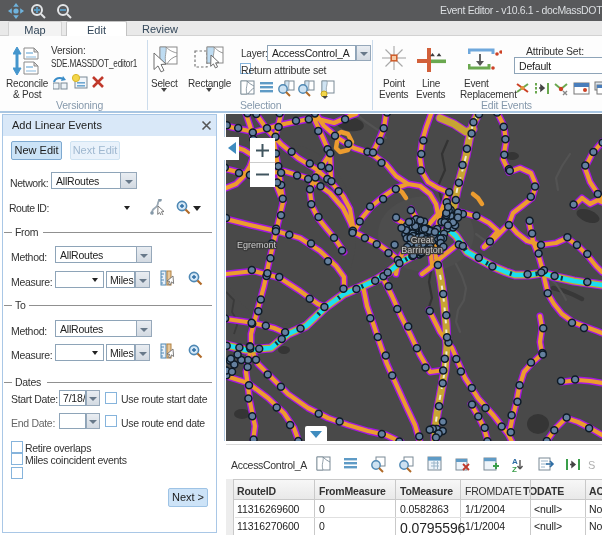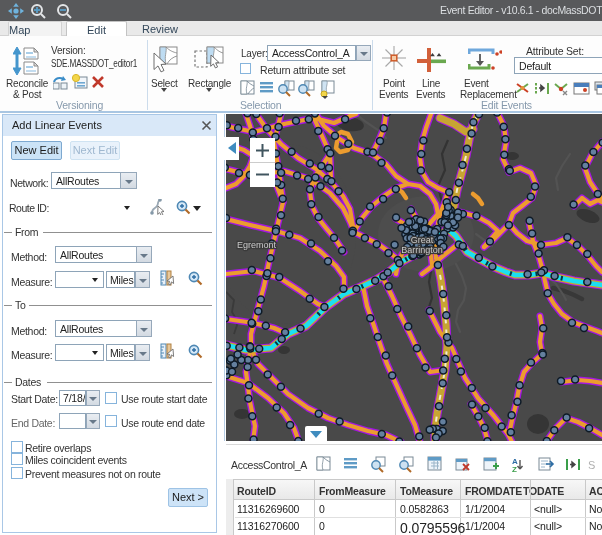--- a/index.html
+++ b/index.html
@@ -36,21 +36,21 @@
       </g>
  <g stroke="#5a9ec7" stroke-width="1.8">
         <line x1="28" y1="8" x2="34" y2="8"></line>
   <line x1="31" y1="5" x2="31" y2="11"></line>
         <line x1="54" y1="8" x2="60" y2="8"></line>
       </g>
 </svg>
 <div class="abs" style="left:440px;top:4px;width:170px;font-size:10.5px;letter-spacing:-0.35px;color:#dcdfe2;white-space:nowrap">Event Editor - v10.6.1 - docMassDOTM</div>
 
 <div class="abs" style="left:0px;top:21px;width:602px;height:15px;background:#e9e9e9;border-bottom:1px solid #d2d2d2"></div>
-<div class="abs" style="left:8px;top:21px;width:54px;height:15px;background:#f3f3f3;border:1px solid #d2d2d2;border-bottom:none;border-radius:2px 2px 0 0;font-size:11px;color:#33475a;text-align:left;line-height:16px">Map</div>
+<div class="abs" style="left:8px;top:21px;width:54px;height:15px;background:#f3f3f3;border:1px solid #d2d2d2;border-bottom:none;border-radius:2px 2px 0 0;font-size:11px;color:#33475a;text-align:center;line-height:16px">Map</div>
 <div class="abs" style="left:66px;top:21px;width:61px;height:16px;background:#fff;border:1px solid #c3c3c3;border-bottom:none;border-radius:2px 2px 0 0;font-size:11px;color:#33475a;text-align:center;line-height:16px">Edit</div>
 <div class="abs" style="left:127px;top:21px;width:66px;height:15px;font-size:11px;color:#33475a;text-align:center;line-height:16px">Review</div>
 
 <div class="abs" style="left:0px;top:36px;width:602px;height:75px;background:#fdfdfd"></div>
 <div class="abs" style="left:0px;top:111px;width:602px;height:2px;background:#a9c6e2"></div>
 <div class="vline" style="left:147px;top:40px;height:70px;background:#ccdcec"></div>
 <div class="vline" style="left:372px;top:40px;height:70px;background:#ccdcec"></div>
 <div class="glbl" style="left:56px;top:99px">Versioning</div>
 <div class="glbl" style="left:240px;top:99px">Selection</div>
 <div class="glbl" style="left:481px;top:99px">Edit Events</div>
@@ -106,21 +106,21 @@
  <path d="M13 1l7 0c1 5-2 8 0 16l-7 0z" fill="#bedcf2" stroke="#8a8a8a" stroke-width=".8"></path>
  <path d="M20 1c4 4 6 5 9 6" stroke="#8a8a8a" fill="none" stroke-width=".9"></path>
  <path d="M17 9l8 7.5-3.4.4 2 4-2.2 1-2-4-2.7 2.4z" fill="#fff" stroke="#6e6e6e"></path>
 </svg>
 <div class="cap" style="left:188px;top:78px">Rectangle</div>
 <div class="abs" style="left:206px;top:88px;border:3.5px solid transparent;border-top:4px solid #444"></div>
 <div class="cap" style="left:241px;top:48px">Layer:</div>
 <div class="inp" style="left:267px;top:45px;width:89px;height:16px;line-height:15px;padding-left:4px">AccessControl_A</div>
 <div class="dbtn" style="left:356px;top:45px;width:15px;height:16px"></div>
 <div class="cb" style="left:240px;top:63px;width:11px;height:11px"></div>
-<div class="cap" style="left:260px;top:64px;font-size:10.5px">Return attribute set</div>
+<div class="cap" style="left:241px;top:64px;font-size:10.5px">Return attribute set</div>
 
 <svg class="abs" style="left:240px;top:80" width="100" height="18" viewBox="0 0 100 18">
  <g>
   <rect x="1" y="1" width="13" height="13" fill="#fff" stroke="#7a8a96"></rect>
   <path d="M1 1l6 0c1 4-2 7 0 13l-6 0z" fill="#fff" stroke="#7a8a96" stroke-width=".8"></path>
   <path d="M7 1c3 3 5 4 7 5M8 14c2-3 4-5 6-6" stroke="#7a8a96" fill="none" stroke-width=".9"></path>
  </g>
  <g fill="#5f9bc6">
         <rect x="20" y="2" width="13" height="2.4"></rect>
         <rect x="20" y="6" width="13" height="2.4"></rect>
@@ -297,21 +297,20 @@
 <div class="inp" style="left:59px;top:413px;width:27px;height:16px"></div>
 <div class="dbtn" style="left:86px;top:413px;width:14px;height:16px"></div>
 <div class="cb" style="left:105px;top:415px"></div>
 <div class="lbl" style="left:121px;top:417px">Use route end date</div>
 
 <div class="cb" style="left:11px;top:441px"></div>
 <div class="lbl" style="left:25px;top:442px">Retire overlaps</div>
 <div class="cb" style="left:11px;top:453px"></div>
 <div class="lbl" style="left:25px;top:454px">Miles coincident events</div>
 <div class="cb" style="left:11px;top:467px"></div>
-<div class="lbl" style="left:25px;top:468px">Prevent measures not on route</div>
 
 <div class="abs" style="left:168px;top:488px;width:40px;height:19px;background:#cde3f7;border:1px solid #9ec3e5;border-radius:2px;font-size:11px;color:#1a1a1a;text-align:center;line-height:17px">Next &gt;</div>
 
 <div class="abs" style="left:226px;top:114px;width:424px;height:327px;overflow:hidden">
 <svg width="376" height="328" viewBox="0 0 376 328" xmlns="http://www.w3.org/2000/svg" style="display:block">
         <rect width="376" height="328" fill="#494949"></rect>
         <ellipse cx="200" cy="120" rx="48" ry="38" fill="#4d4d4d"></ellipse>
         <ellipse cx="60" cy="120" rx="70" ry="90" fill="#494949"></ellipse>
         <ellipse cx="124" cy="10" rx="14" ry="7" fill="#353535" transform="rotate(10 124 10)"></ellipse>
         <ellipse cx="286" cy="42" rx="7" ry="4" fill="#353535" transform="rotate(0 286 42)"></ellipse>
@@ -832,21 +831,21 @@
   <path d="M4 8.5h5M9 8.5l-3-2.5v5z" stroke="#444" fill="#444" stroke-width="1.4"></path>
  </g>
  <text x="272" y="13" font-family="Liberation Sans" font-size="11" fill="#b0b0b0">S</text>
 </svg>
 
 <div class="abs" style="left:226px;top:479px;width:376px;height:21px;background:linear-gradient(#f7f7f7,#e9e9e9);border-top:1px solid #c9c9c9;border-bottom:1px solid #c9c9c9"></div>
 <div class="abs" style="left:226px;top:479px;width:8px;height:56px;background:#ededed;border-right:1px solid #c9c9c9"></div>
 <div class="abs" style="left:237px;top:485px;font-size:10.5px;letter-spacing:-0.2px;font-weight:bold;color:#333">RouteID</div>
 <div class="abs" style="left:319px;top:485px;font-size:10.5px;letter-spacing:-0.2px;font-weight:bold;color:#333">FromMeasure</div>
 <div class="abs" style="left:400px;top:485px;font-size:10.5px;letter-spacing:-0.2px;font-weight:bold;color:#333">ToMeasure</div>
-<div class="abs" style="left:465px;top:485px;font-size:10.5px;letter-spacing:-0.2px;font-weight:bold;color:#333">FROMDATE</div>
+<div class="abs" style="left:465px;top:485px;font-size:10.5px;letter-spacing:-0.2px;font-weight:normal;color:#333">FROMDATE</div>
 <div class="abs" style="left:523px;top:485px;font-size:10.5px;letter-spacing:-0.2px;font-weight:bold;color:#333">TODATE</div>
 <div class="abs" style="left:589px;top:485px;font-size:10.5px;letter-spacing:-0.2px;font-weight:bold;color:#333">ACCESS</div>
 <div class="vline" style="left:314px;top:479px;height:56px;background:#c9c9c9"></div>
 <div class="vline" style="left:395px;top:479px;height:56px;background:#c9c9c9"></div>
 <div class="vline" style="left:460px;top:479px;height:56px;background:#c9c9c9"></div>
 <div class="vline" style="left:530px;top:479px;height:56px;background:#c9c9c9"></div>
 <div class="vline" style="left:585px;top:479px;height:56px;background:#c9c9c9"></div>
 <div class="abs" style="left:235px;top:517px;width:367px;height:1px;background:#e0e0e0"></div>
 <div class="abs" style="left:237px;top:503px;font-size:10.5px;letter-spacing:-0.1px;color:#222">11316269600</div>
 <div class="abs" style="left:319px;top:503px;font-size:10.5px;letter-spacing:-0.1px;color:#222">0</div>

